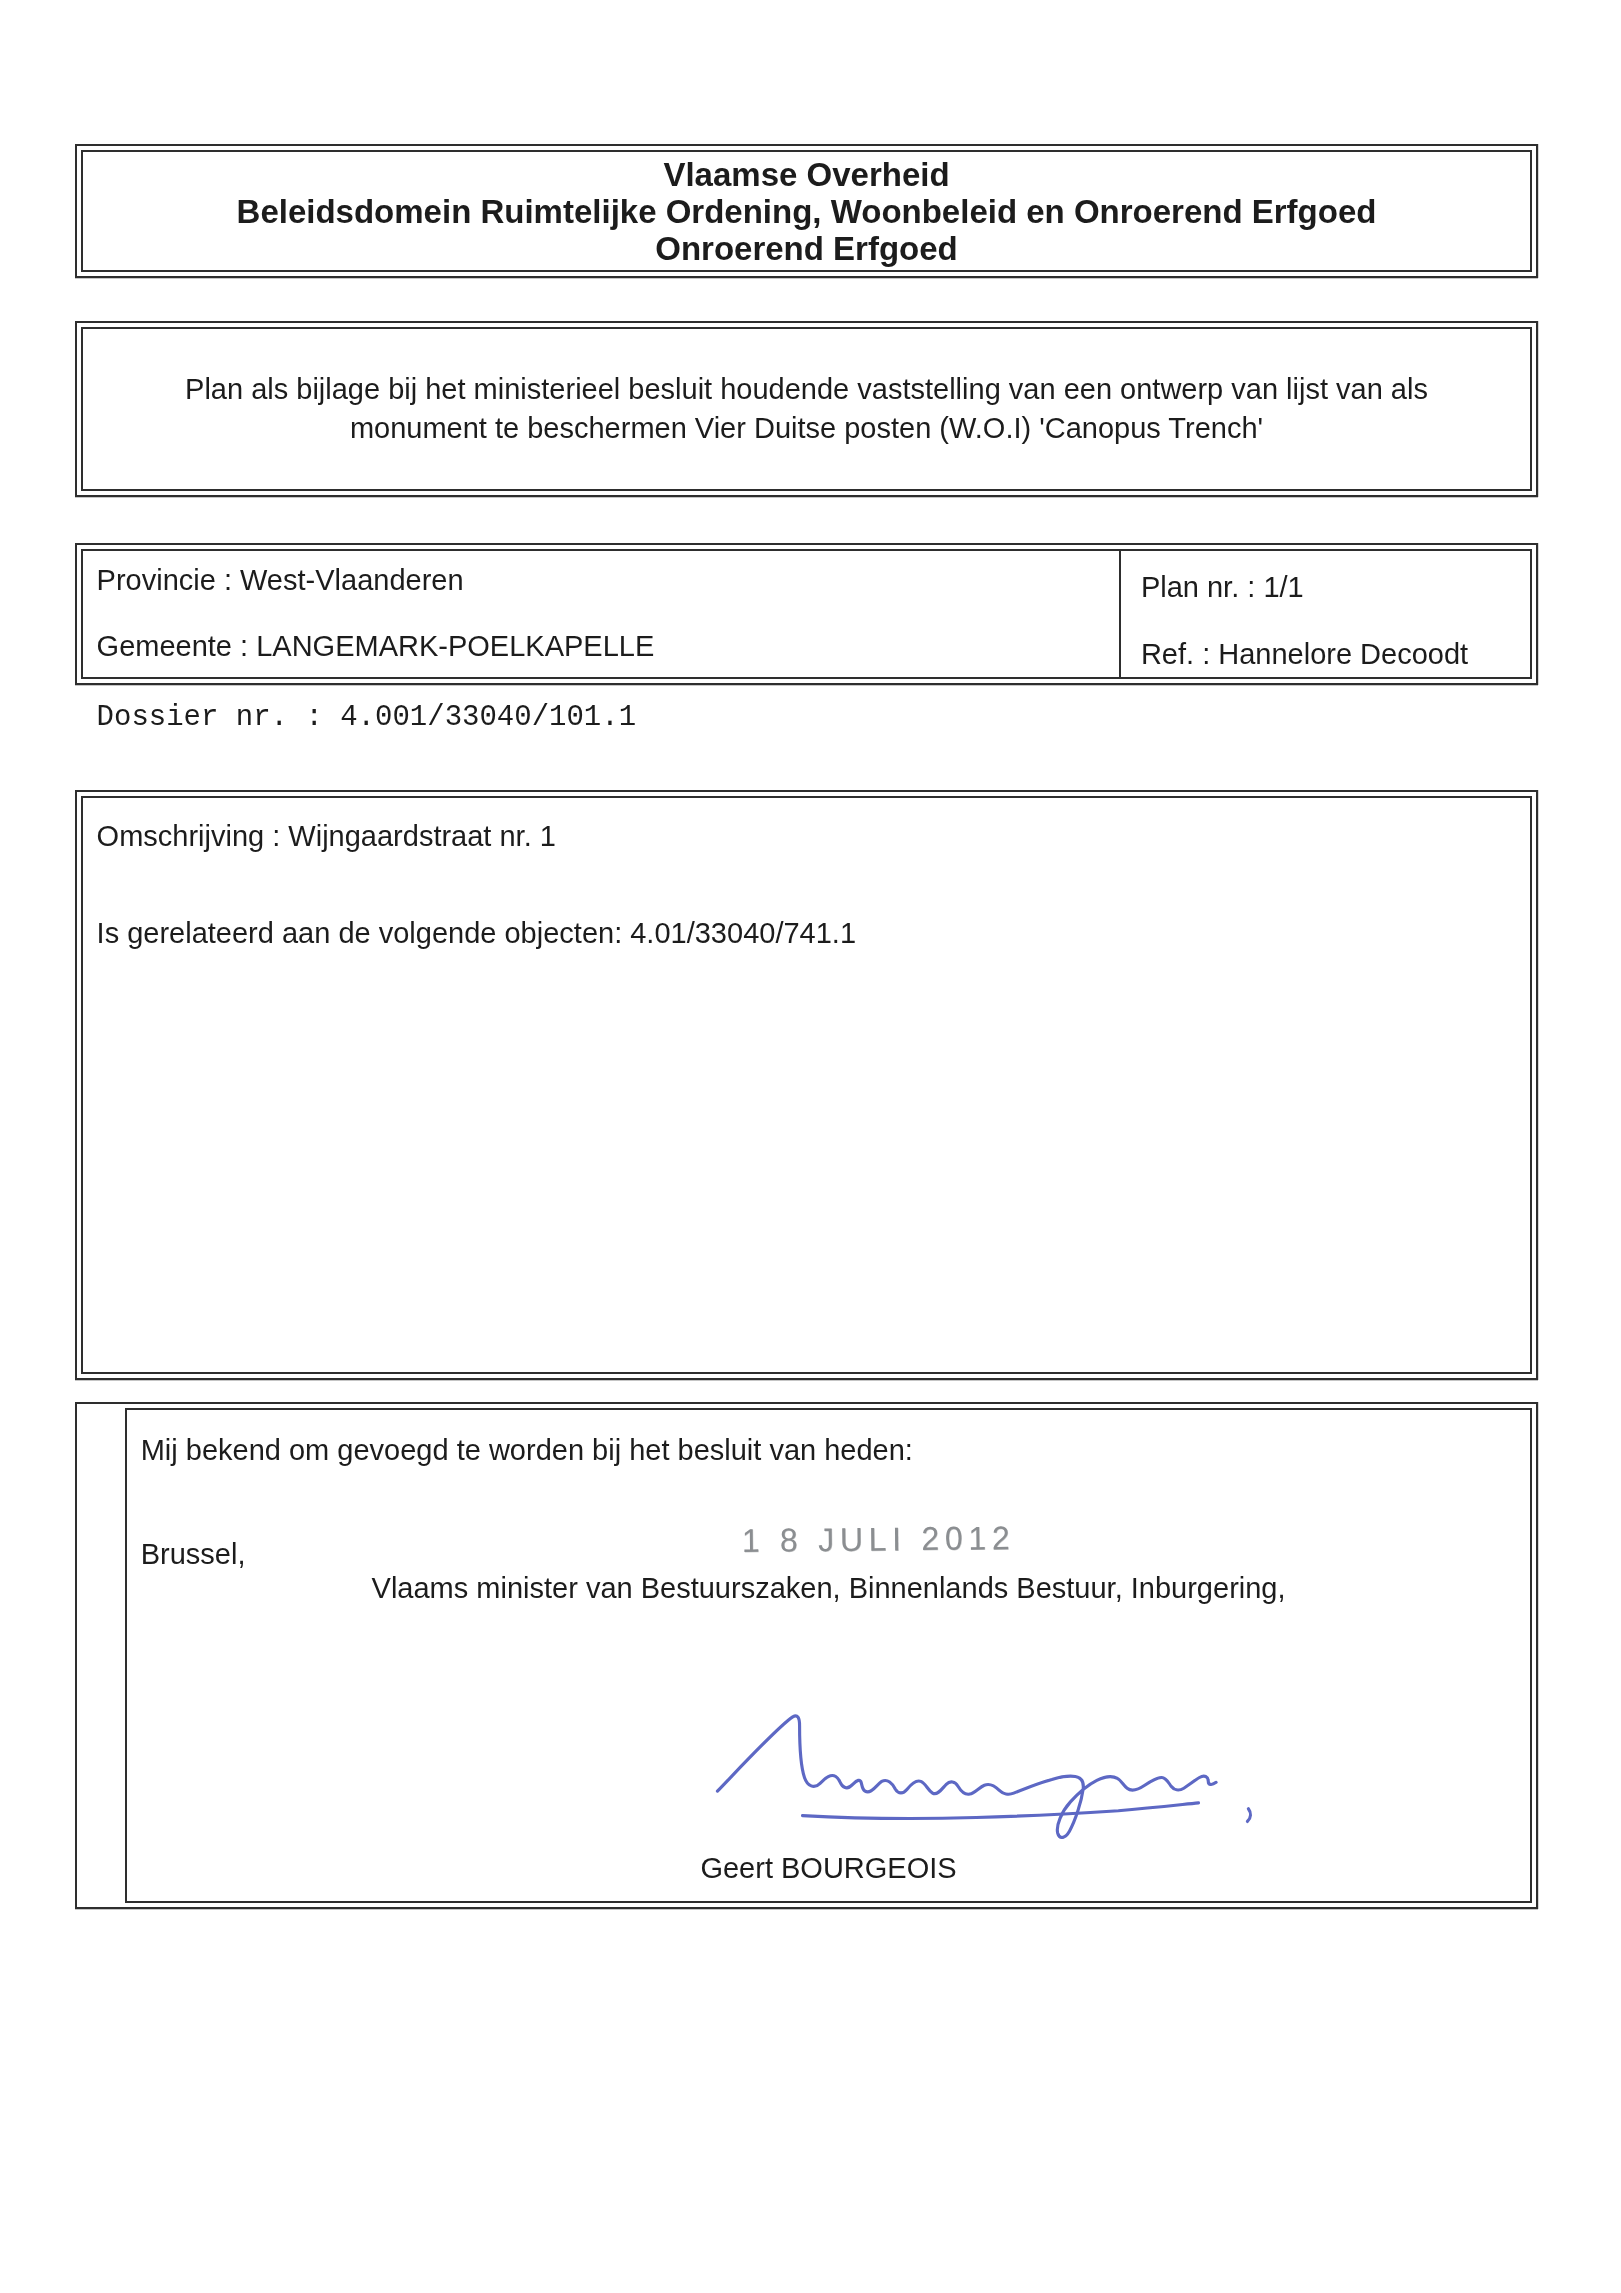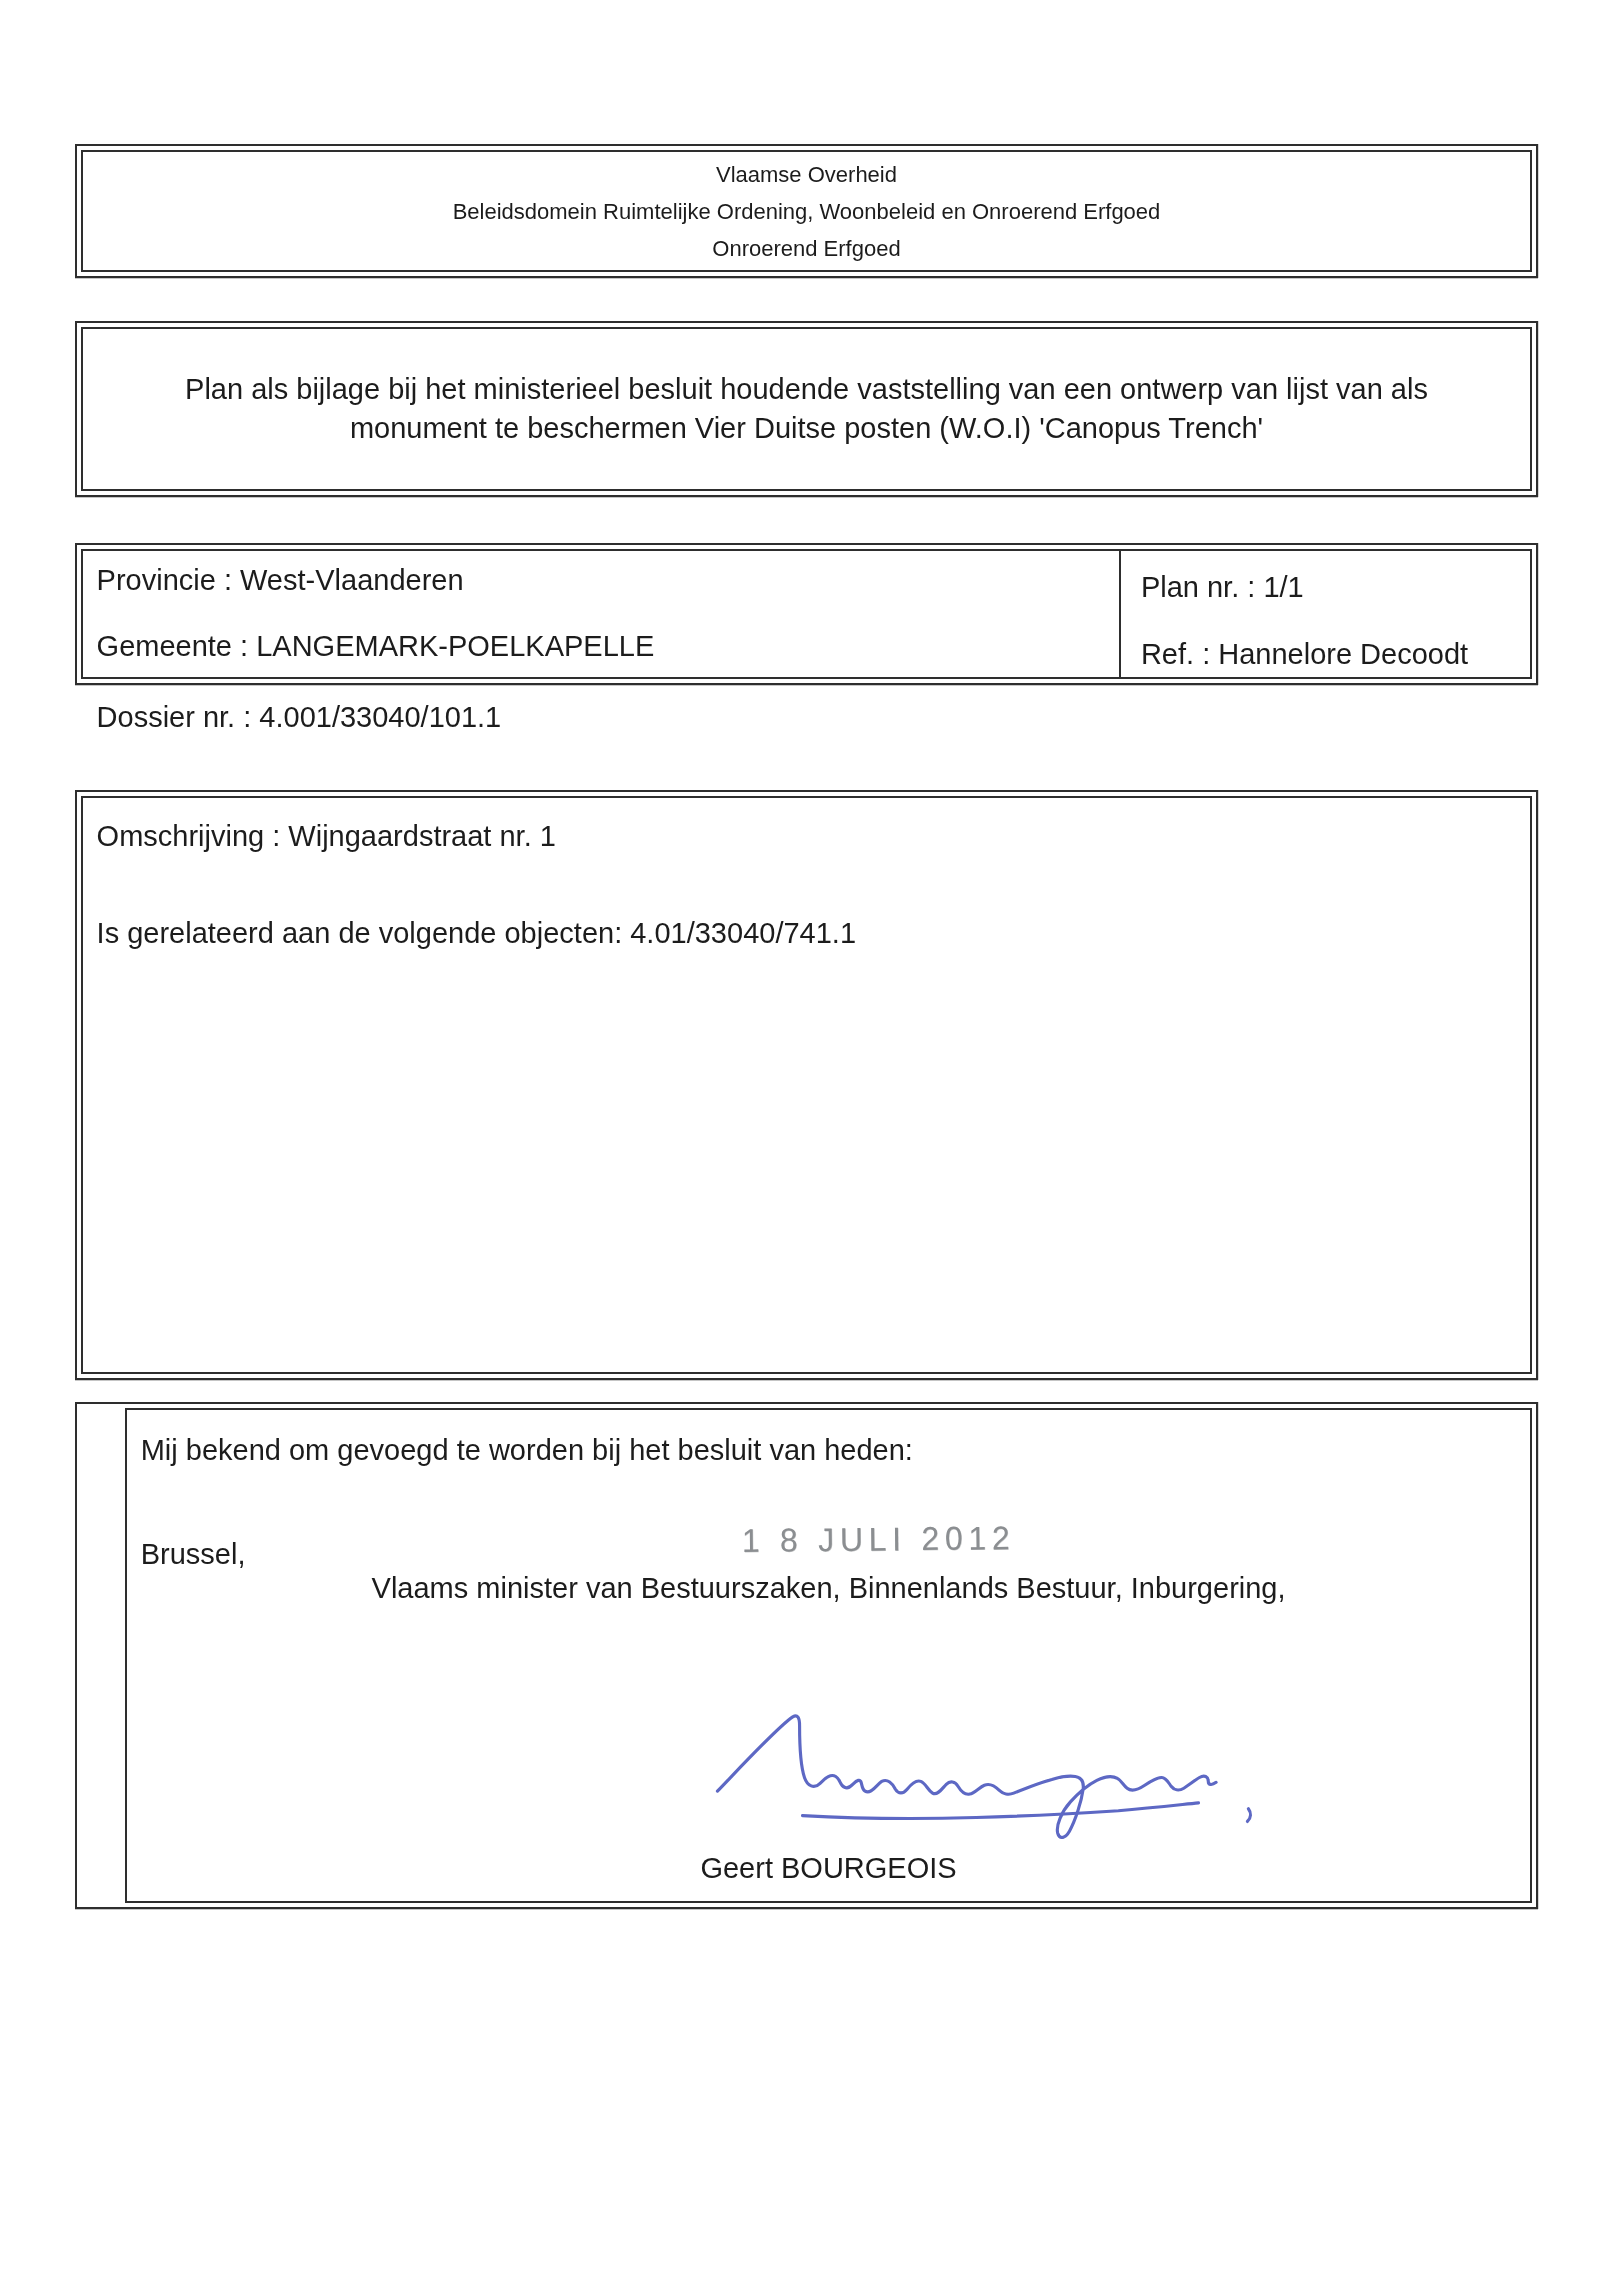--- a/index.html
+++ b/index.html
@@ -42,21 +42,21 @@
   .abs { position: absolute; }
   .centered { left: 0; width: 100%; text-align: center; white-space: nowrap; }
 
   
   #box-header { top: 144px; height: 134px; }
   #box-header .dbox-inner {
     display: flex; flex-direction: column;
     justify-content: center; align-items: center;
     text-align: center;
   }
-  #box-header .t { font-weight: normal; line-height: 37px; font-size: 22px; }
+  #box-header .t { font-weight: bold; line-height: 37px; font-size: 33px; }
 
   
   #box-title { top: 321px; height: 176px; }
   #box-title .dbox-inner {
     display: flex; flex-direction: column;
     justify-content: center; align-items: center;
     text-align: center;
   }
   #box-title .t { line-height: 39px; }
 
@@ -110,21 +110,21 @@
       <div class="t">Plan als bijlage bij het ministerieel besluit houdende vaststelling van een ontwerp van lijst van als</div>
       <div class="t">monument te beschermen Vier Duitse posten (W.O.I) 'Canopus Trench'</div>
     </div>
   </section>
 
   <section class="dbox" id="box-info">
     <div class="dbox-inner">
       <div id="info-divider"></div>
       <div class="t abs" style="left:13.7px; top:11.8px;">Provincie : West-Vlaanderen</div>
       <div class="t abs" style="left:13.7px; top:78px;">Gemeente : LANGEMARK-POELKAPELLE</div>
-      <div class="t abs" style="left:13.7px; top:149px;">Dossier nr. : 4.001/33040/101.1</div>
+      <div class="t abs" style="left:13.7px; top:149px;font-family:Liberation Mono, monospace;">Dossier nr. : 4.001/33040/101.1</div>
       <div class="t abs" style="left:1058px; top:19.6px;">Plan nr. : 1/1</div>
       <div class="t abs" style="left:1058px; top:86px;">Ref. : Hannelore Decoodt</div>
     </div>
   </section>
 
   <section class="dbox" id="box-description">
     <div class="dbox-inner">
       <div class="t abs" style="left:13.7px; top:21.6px;">Omschrijving : Wijngaardstraat nr. 1</div>
       <div class="t abs" style="left:13.7px; top:118px;">Is gerelateerd aan de volgende objecten: 4.01/33040/741.1</div>
     </div>

